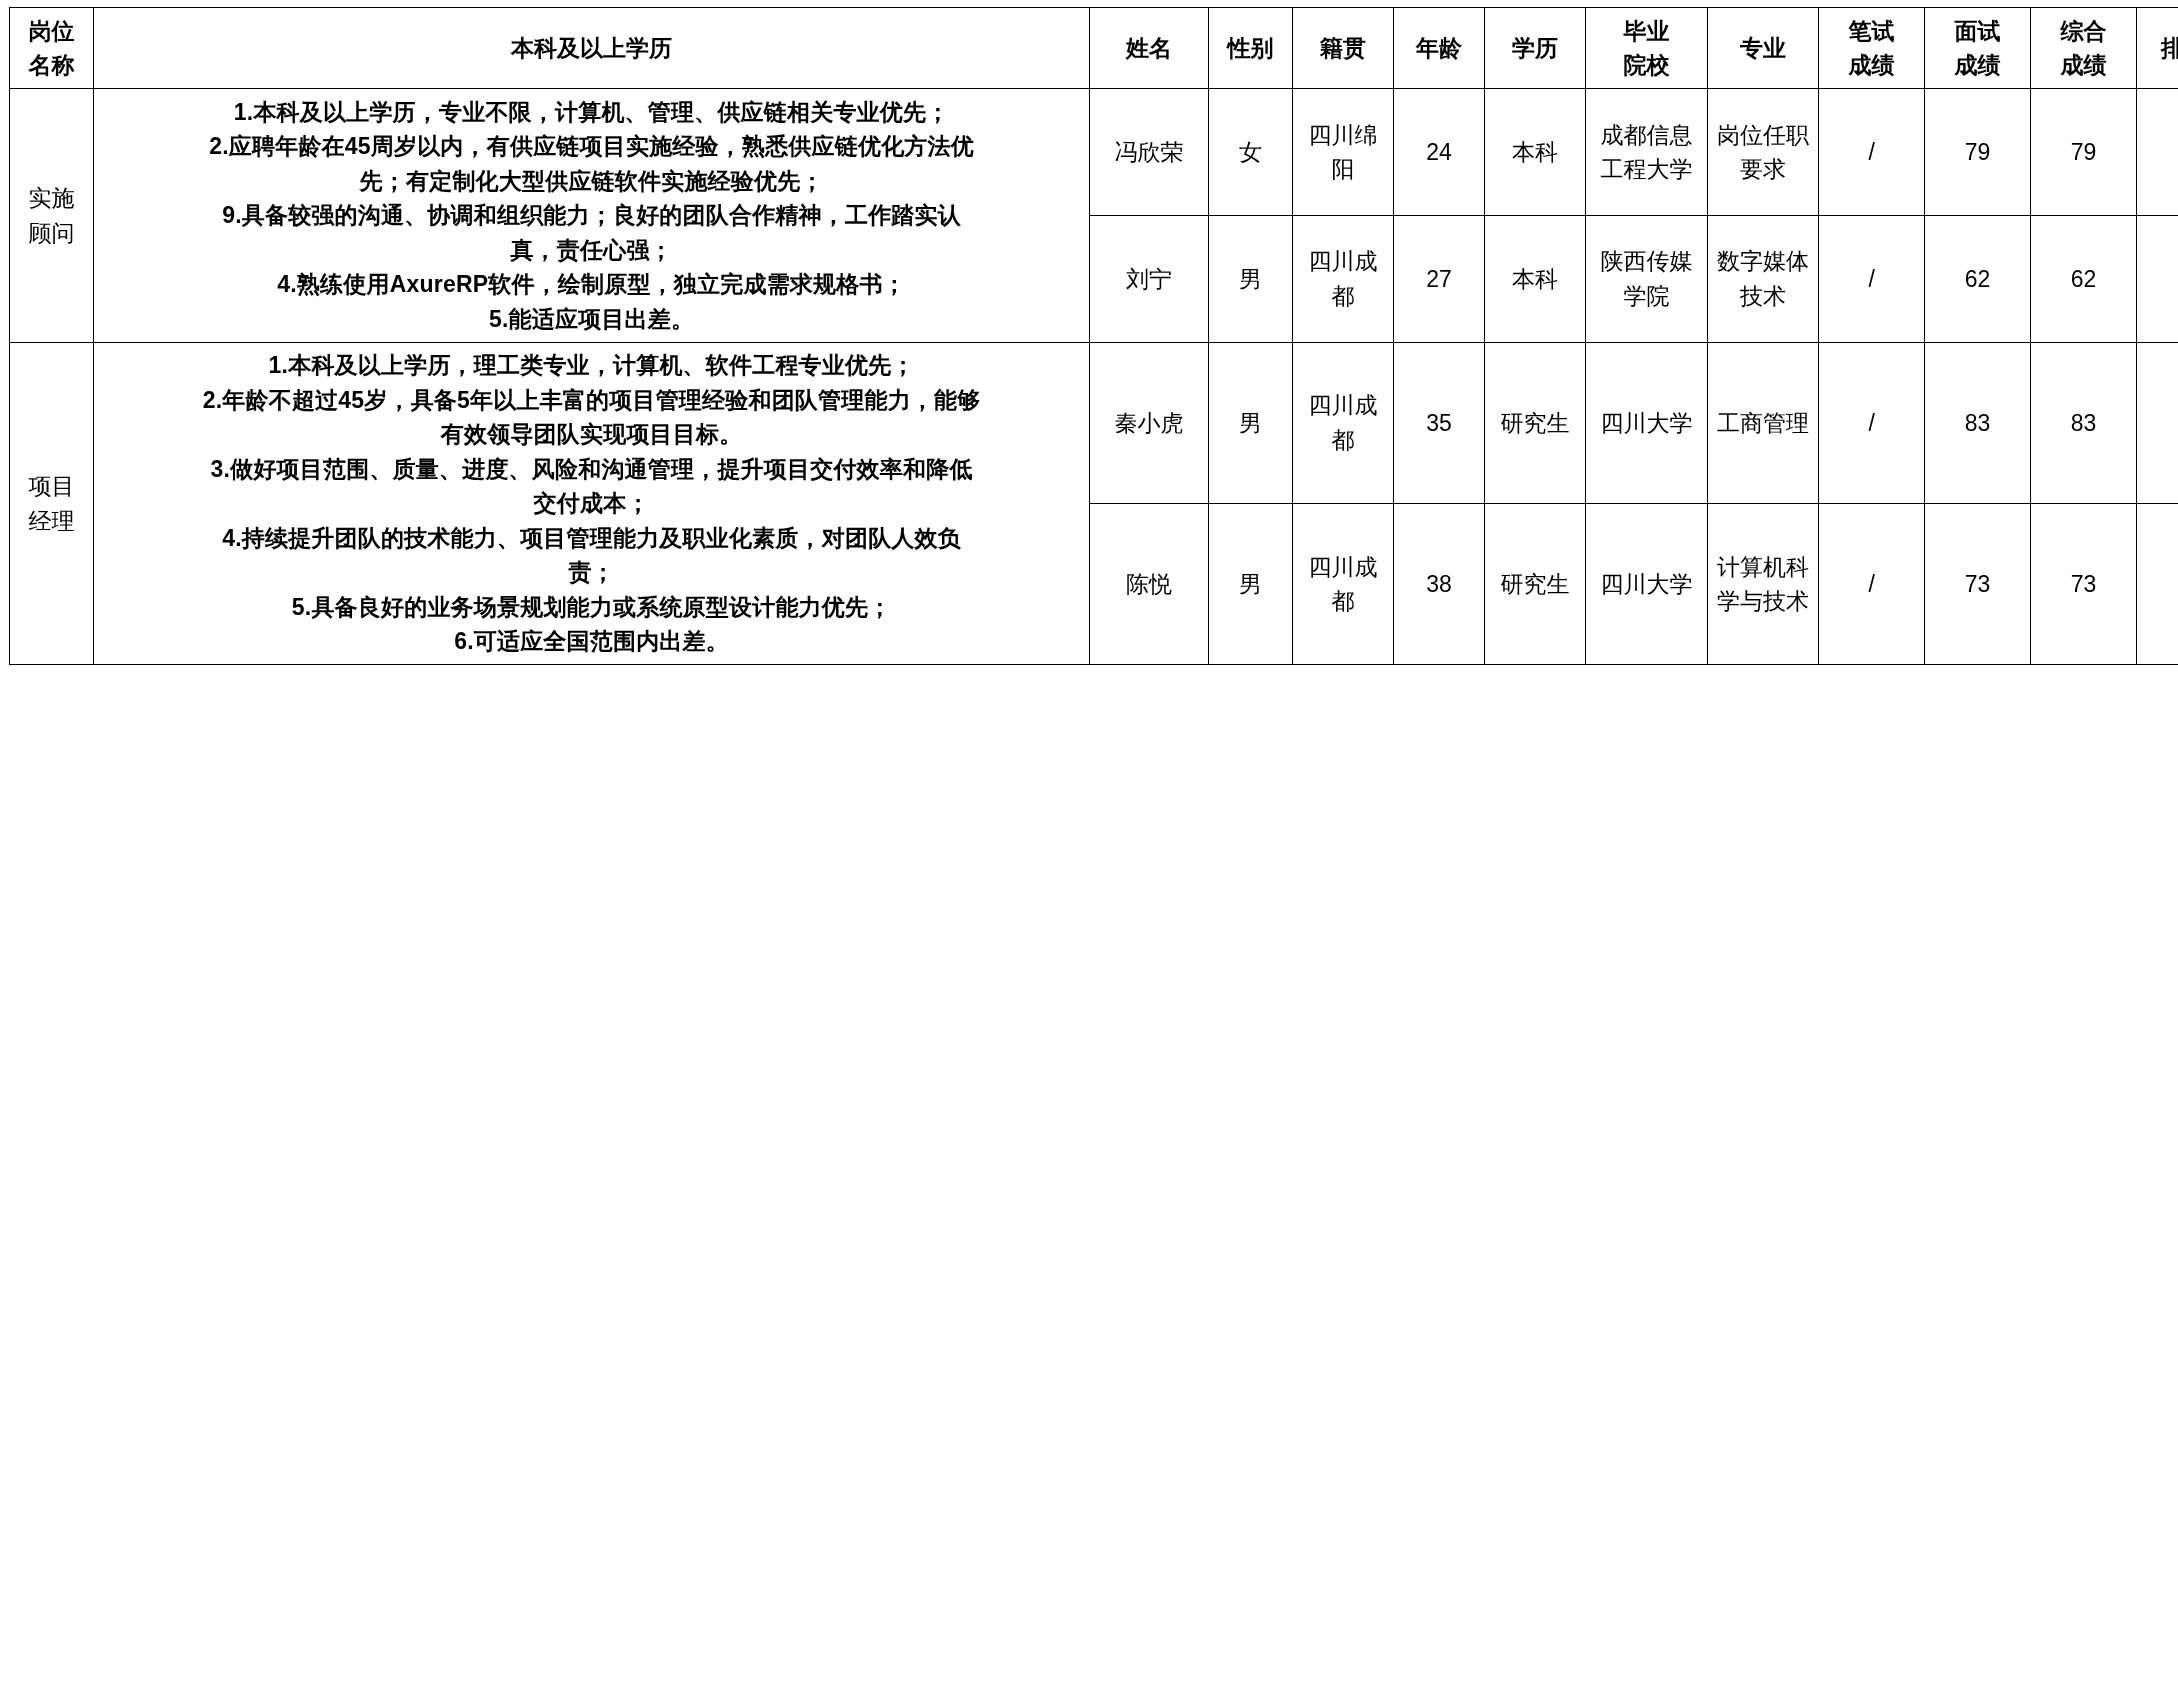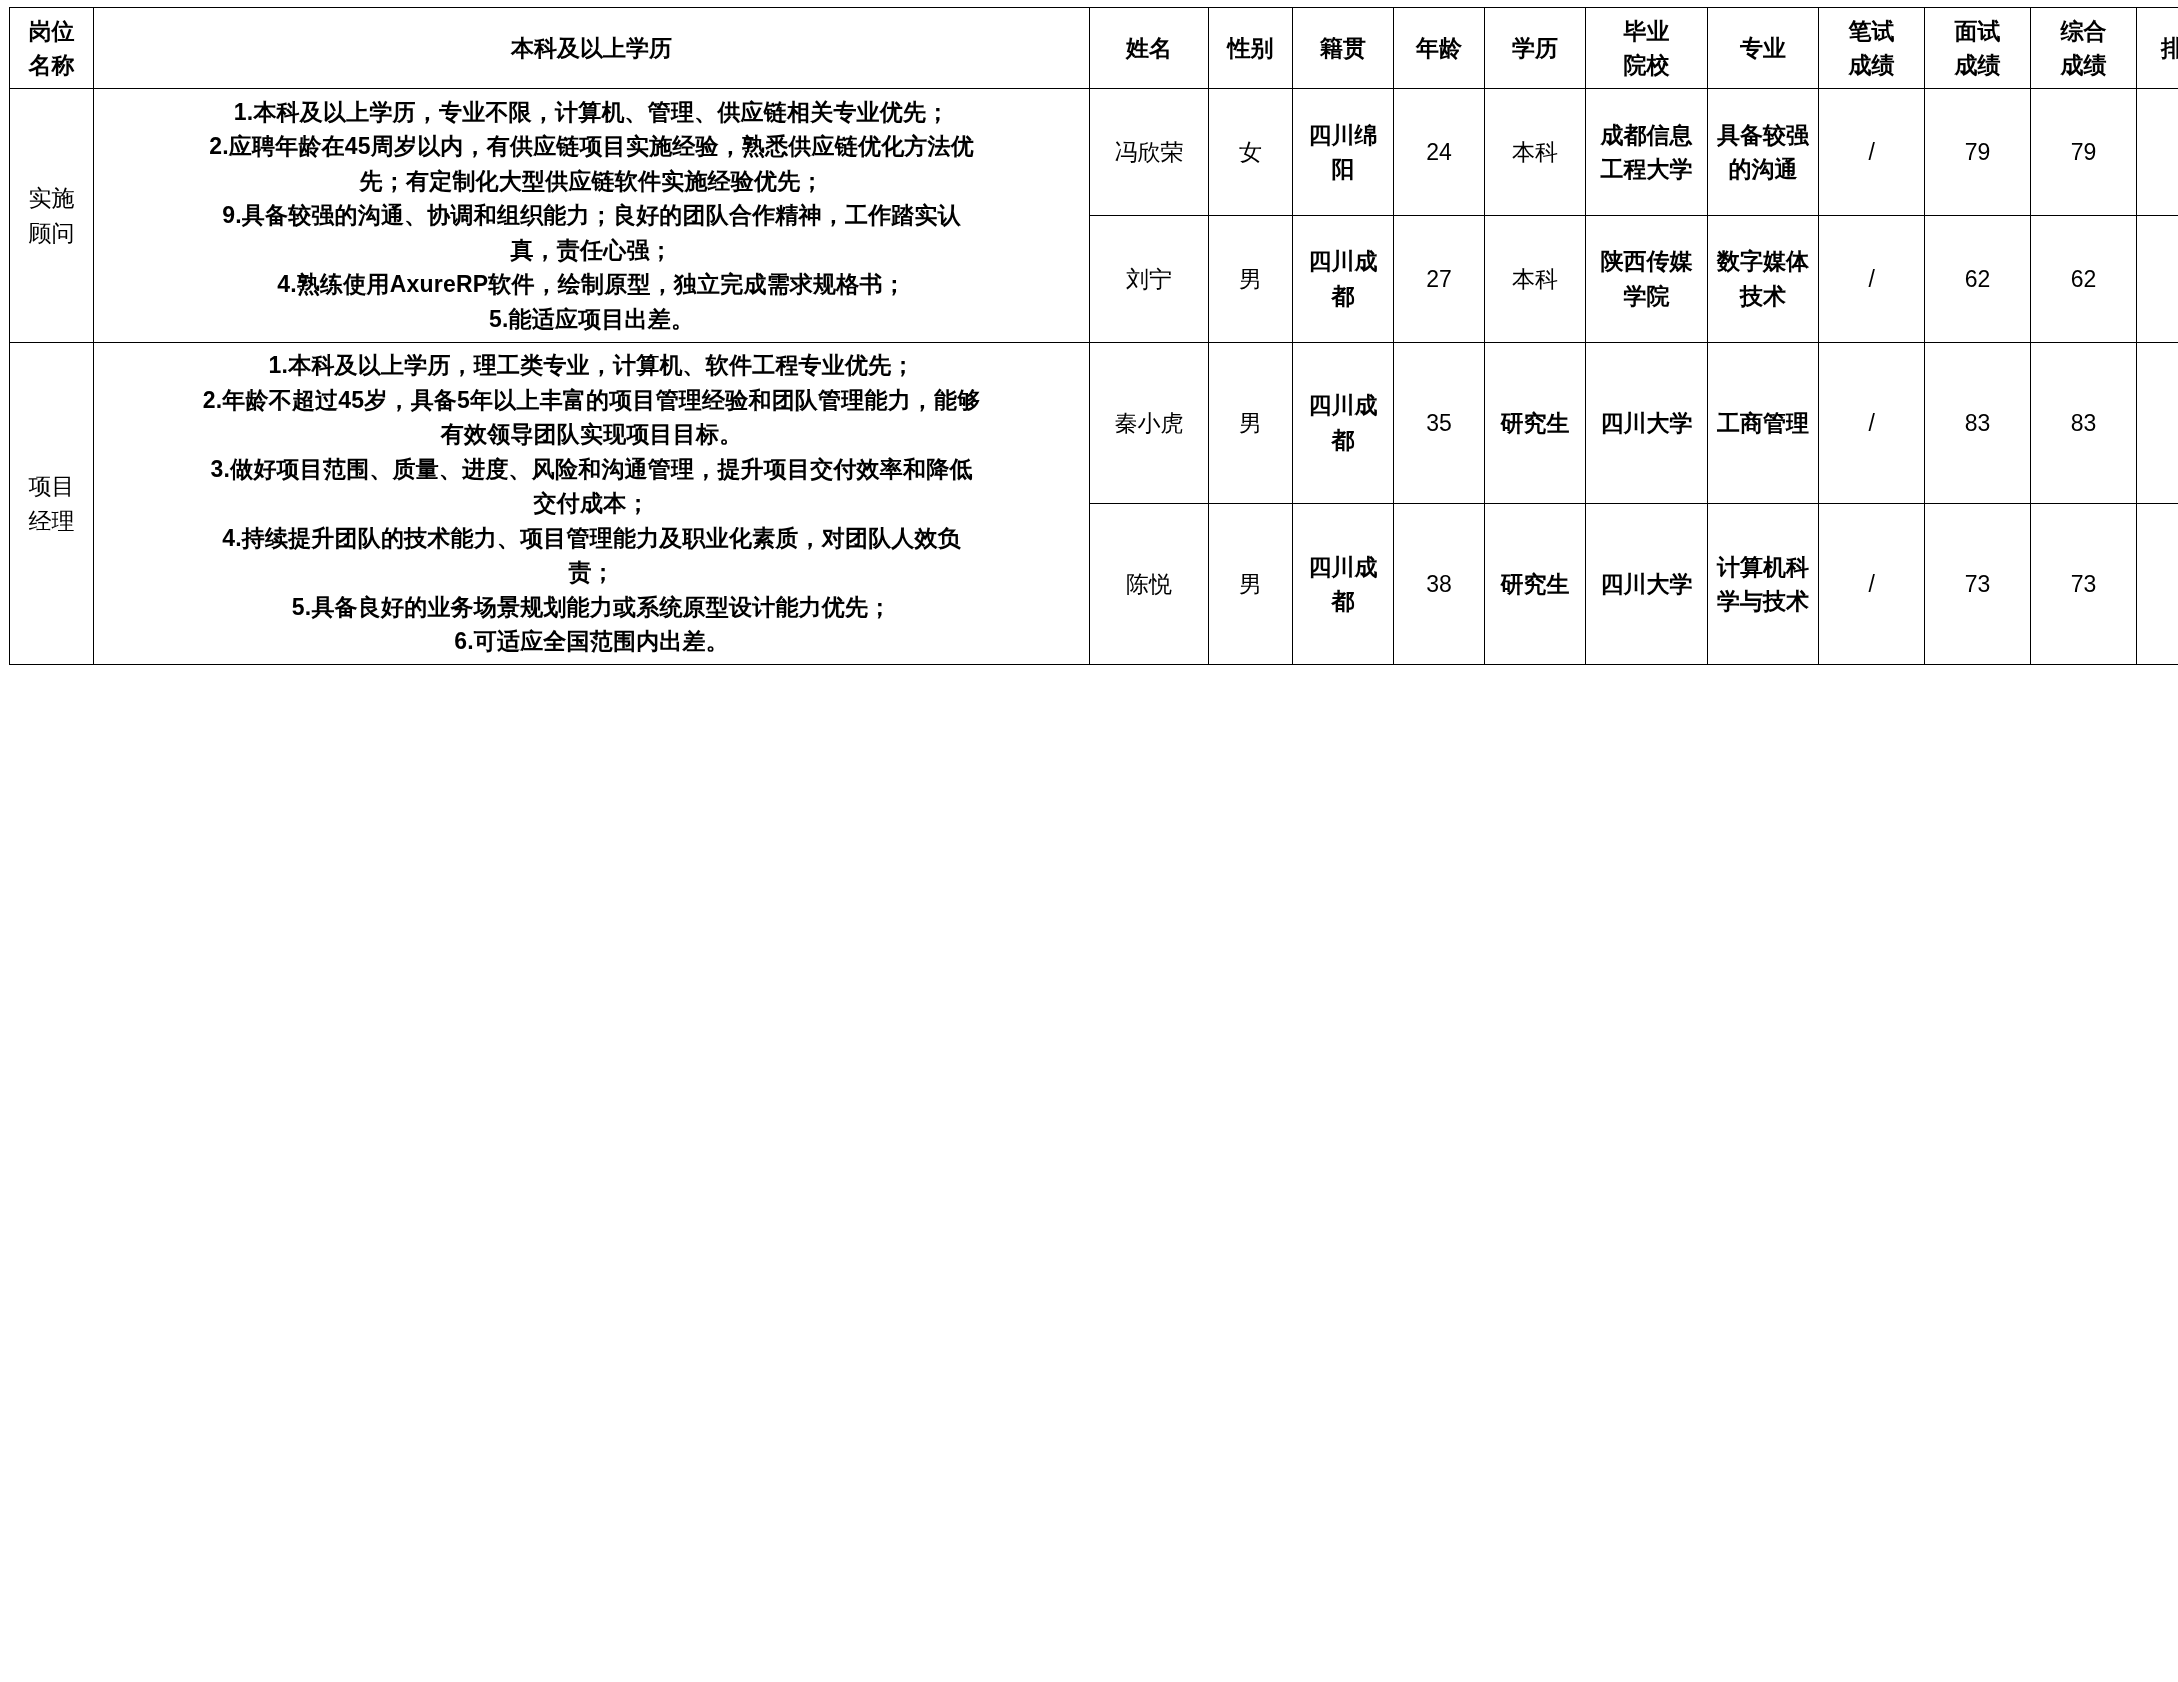--- a/index.html
+++ b/index.html
@@ -69,21 +69,20 @@
     letter-spacing: 0.2px;
   }
   td.requirements p {
     margin: 0;
     text-indent: 0;
     font-weight: bold;
   }
   td.vert {
     font-size: 24px;
     line-height: 1.55;
-    font-weight: bold;
   }
   td.num {
     font-size: 24px;
   }
   .hdr-break { display: block; }
 </style>
 </head>
 <body>
 
 <div class="page">
@@ -163,21 +162,21 @@
           <p>真，责任心强；</p>
           <p>4.熟练使用AxureRP软件，绘制原型，独立完成需求规格书；</p>
           <p>5.能适应项目出差。</p>
         </td>
         <td>冯欣荣</td>
         <td>女</td>
         <td class="vert">四川绵阳</td>
         <td class="num">24</td>
         <td>本科</td>
         <td class="vert">成都信息工程大学</td>
-        <td class="vert">具备较强的沟通</td>
+        <td class="vert">岗位任职要求</td>
         <td class="num">/</td>
         <td class="num">79</td>
         <td class="num">79</td>
         <td class="num">1</td>
       </tr>
       <tr>
         <td>刘宁</td>
         <td>男</td>
         <td class="vert">四川成都</td>
         <td class="num">27</td>

